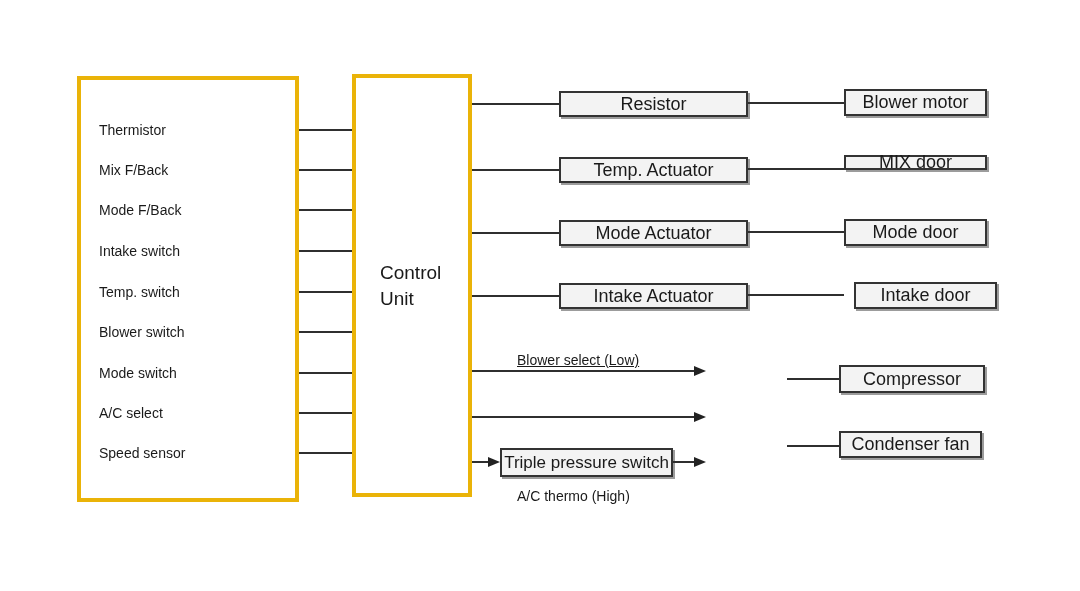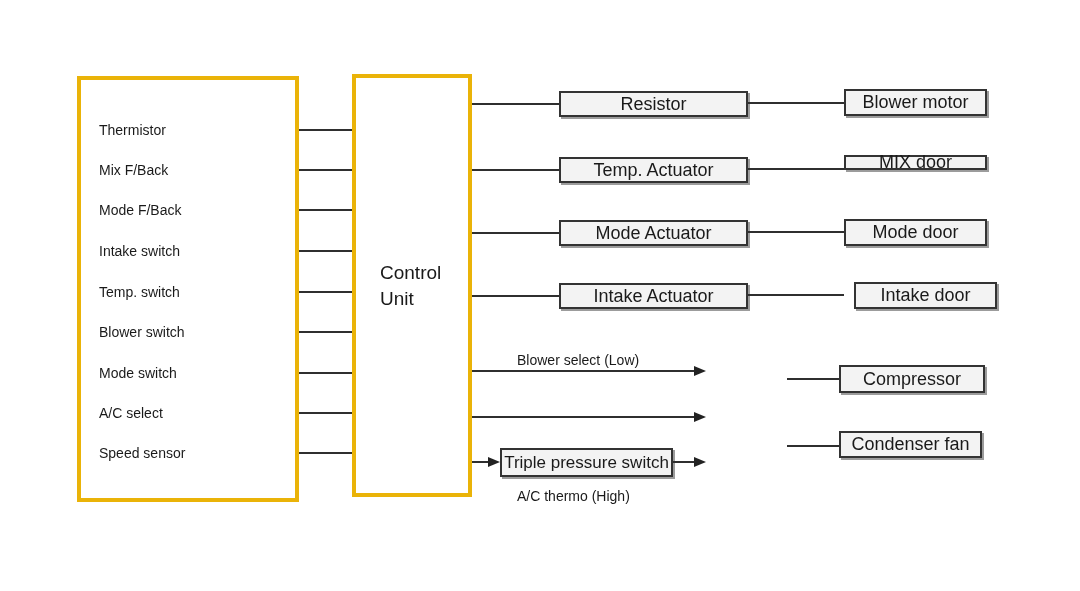--- a/index.html
+++ b/index.html
@@ -114,21 +114,21 @@
   <div class="hline" style="left:472px; top:232px; width:87px;"></div>
   <div class="comp-box" style="left:559px; top:220px; width:189px; height:26px;">Mode Actuator</div>
   <div class="hline" style="left:748px; top:231px; width:96px;"></div>
   <div class="comp-box" style="left:844px; top:219px; width:143px; height:27px;text-align:center;">Mode door</div>
 
   <div class="hline" style="left:472px; top:295px; width:87px;"></div>
   <div class="comp-box" style="left:559px; top:283px; width:189px; height:26px;">Intake Actuator</div>
   <div class="hline" style="left:748px; top:294px; width:96px;"></div>
   <div class="comp-box" style="left:844px; top:282px; width:143px; height:27px;margin-left:10px;">Intake door</div>
 
-  <div class="lbl" style="left:517px; top:349px;">Blower select (Low)</div>
+  <div class="lbl" style="left:517px; top:349px;text-decoration:underline;">Blower select (Low)</div>
   <div class="hline" style="left:472px; top:370px; width:222px;"></div>
   <div class="arrow" style="left:694px; top:366px;"></div>
 
   <div class="hline" style="left:472px; top:416px; width:222px;"></div>
   <div class="arrow" style="left:694px; top:412px;"></div>
 
   <div class="hline" style="left:472px; top:461px; width:16px;"></div>
   <div class="arrow" style="left:488px; top:457px;"></div>
   <div class="comp-box tps" style="left:500px; top:448px; width:173px; height:29px;">Triple pressure switch</div>
   <div class="hline" style="left:673px; top:461px; width:21px;"></div>

